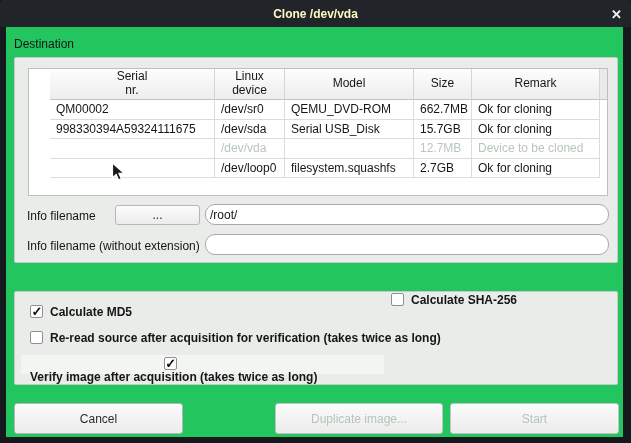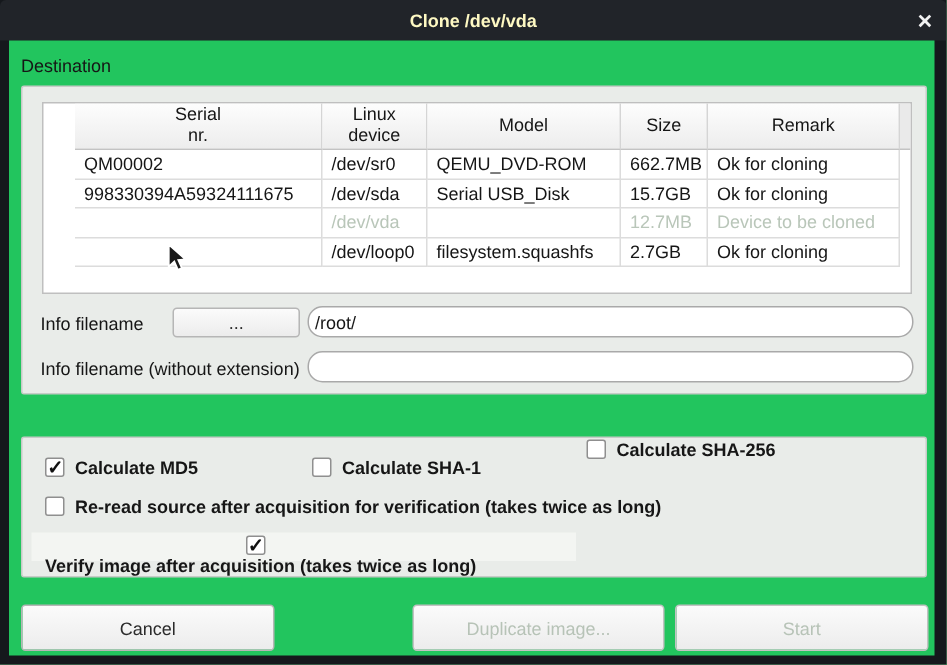--- a/index.html
+++ b/index.html
@@ -171,24 +171,20 @@
     </div>
 
 
     <div class="groupbox gb-hash">
       <div class="row-highlight"></div>
 
       <div class="cbgroup" style="left:15px; top:12px;">
         <span class="checkbox checked"></span>
         <span class="cblabel">Calculate MD5</span>
       </div>
-      <div class="cbgroup" style="left:193px; top:12px;">
-        <span class="checkbox"></span>
-        <span class="cblabel">Calculate SHA-1</span>
-      </div>
       <div class="cbgroup" style="left:376px; top:0;justify-content:flex-end;">
         <span class="checkbox"></span>
         <span class="cblabel">Calculate SHA-256</span>
       </div>
       <div class="cbgroup" style="left:15px; top:38px;">
         <span class="checkbox"></span>
         <span class="cblabel">Re-read source after acquisition for verification (takes twice as long)</span>
       </div>
       <div class="cbgroup" style="left:15px; top:65px;flex-direction:column;">
         <span class="checkbox checked"></span>

